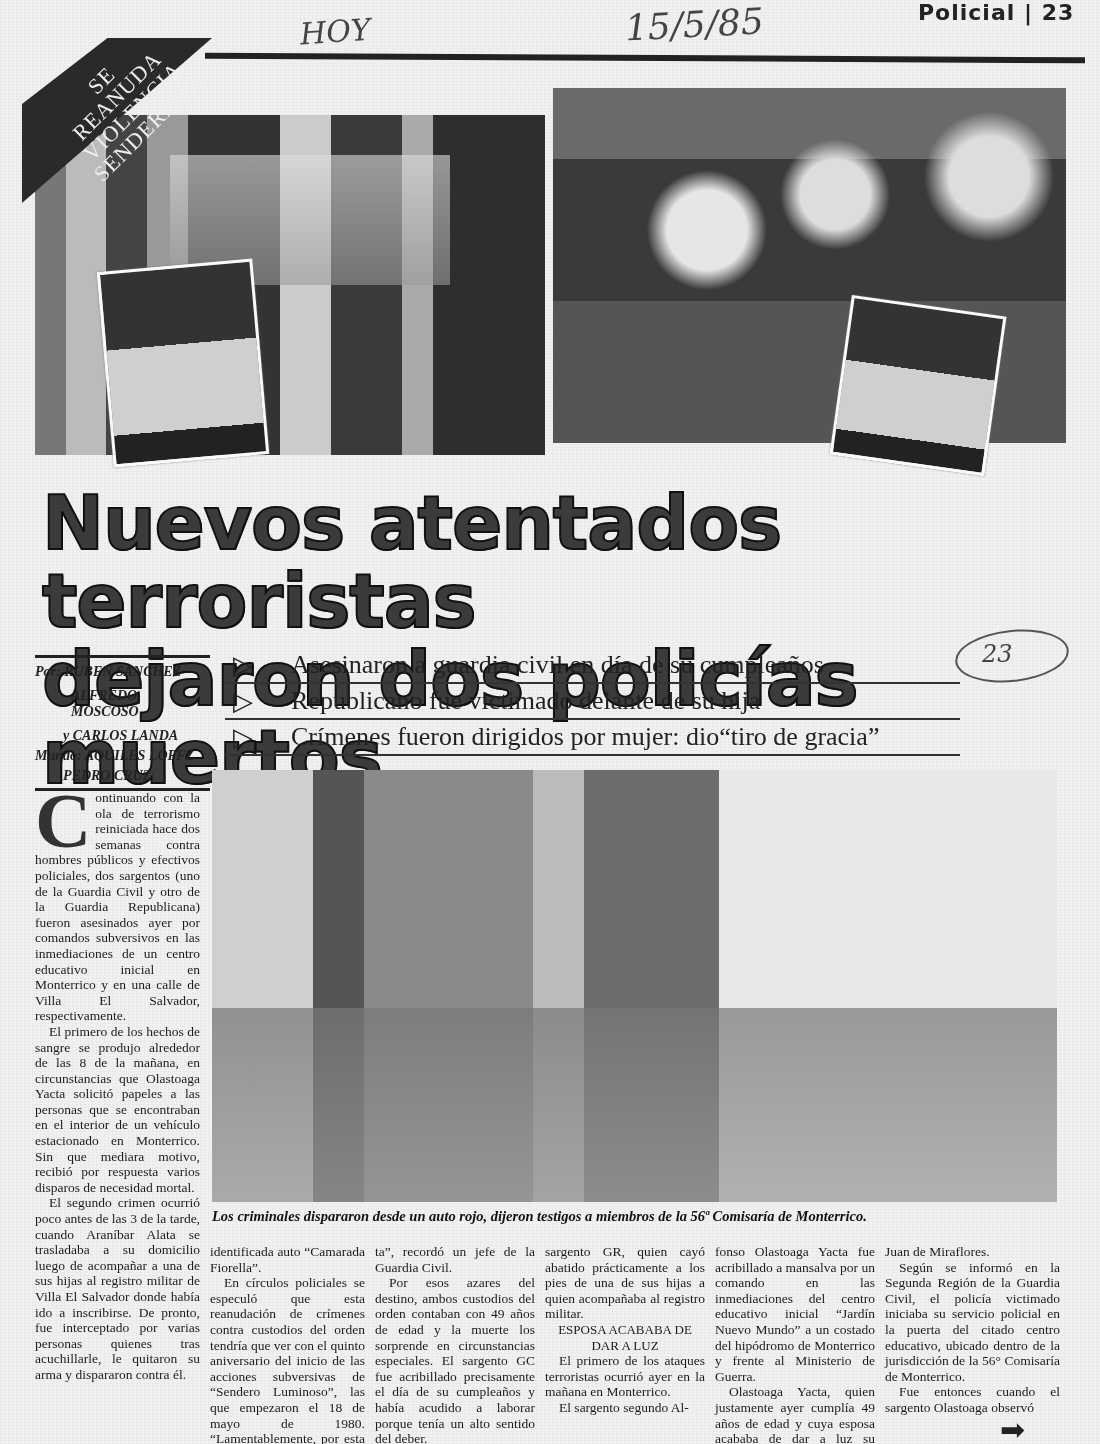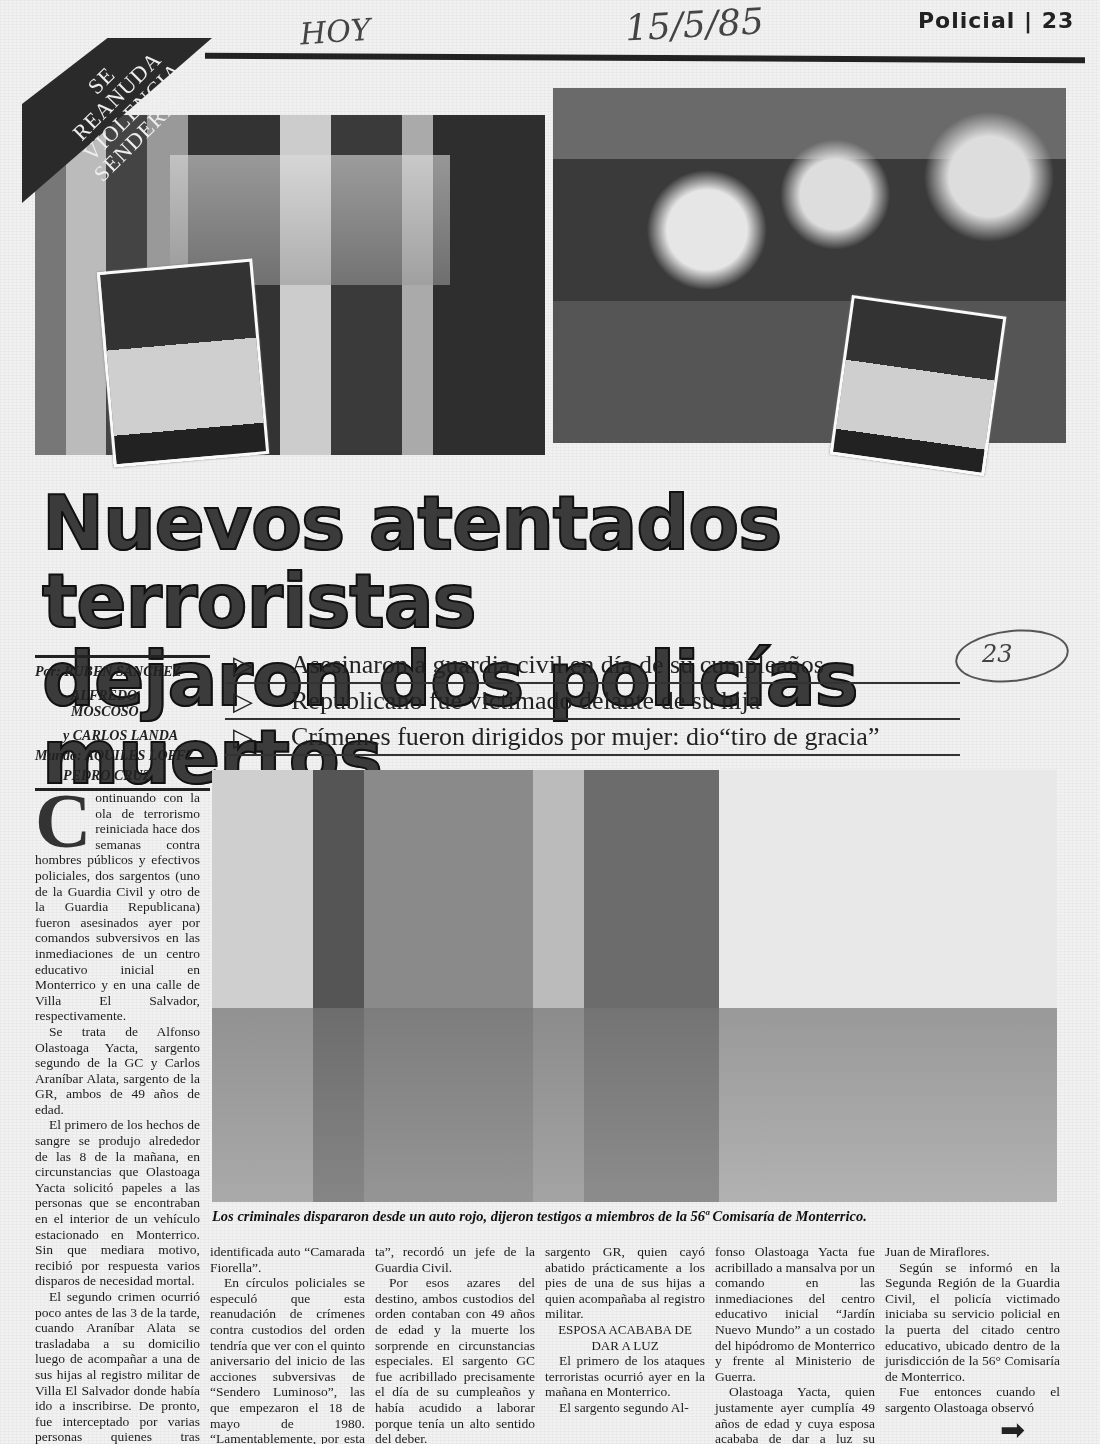--- a/index.html
+++ b/index.html
@@ -5,21 +5,21 @@
   html,body{margin:0;padding:0;}
   body{width:1100px;height:1444px;background:#ececec;position:relative;overflow:hidden;font-family:"Liberation Serif",serif;color:#1a1a1a;}
   .paper{position:absolute;left:0;top:0;width:1100px;height:1444px;background:
     repeating-linear-gradient(0deg,rgba(0,0,0,0.025) 0 1px,transparent 1px 3px),
     repeating-linear-gradient(90deg,rgba(0,0,0,0.02) 0 1px,transparent 1px 4px),#f1f1f1;}
   .hand{position:absolute;font-family:"DejaVu Serif",serif;font-style:italic;color:#444;}
   .hand.h1{left:300px;top:14px;font-size:30px;transform:rotate(-4deg);}
   .hand.h2{left:625px;top:4px;font-size:36px;transform:rotate(-3deg);}
   .hand.h3{left:982px;top:640px;font-size:24px;}
   .circle23{position:absolute;left:955px;top:630px;width:110px;height:48px;border:2px solid #555;border-radius:50%;transform:rotate(-6deg);}
-  .section-label{position:absolute;left:918px;top:8px;font-family:"DejaVu Sans",sans-serif;font-weight:bold;font-size:22px;color:#222;letter-spacing:1px;}
+  .section-label{position:absolute;left:918px;top:0;font-family:"DejaVu Sans",sans-serif;font-weight:bold;font-size:22px;color:#222;letter-spacing:1px;}
   .rule-top{position:absolute;left:205px;top:55px;width:880px;height:6px;background:#222;transform:rotate(0.3deg);}
   .photo{position:absolute;overflow:hidden;}
   .photo.p1{left:35px;top:115px;width:510px;height:340px;background:
     linear-gradient(90deg,#777 0 6%,#bbb 6% 14%,#444 14% 22%,#999 22% 30%,#333 30% 48%,#ccc 48% 58%,#3a3a3a 58% 72%,#aaa 72% 78%,#2e2e2e 78% 100%);}
   .photo.p1::before{content:"";position:absolute;left:135px;top:40px;width:280px;height:130px;background:linear-gradient(180deg,#ddd,#999);opacity:.6;}
   .photo.p2{left:553px;top:88px;width:513px;height:355px;background:
     radial-gradient(circle at 30% 40%,#e6e6e6 0 40px,transparent 60px),
     radial-gradient(circle at 55% 30%,#ddd 0 35px,transparent 55px),
     radial-gradient(circle at 85% 25%,#ddd 0 40px,transparent 65px),
     linear-gradient(180deg,#6a6a6a 0 20%,#3a3a3a 20% 60%,#555 60% 100%);}
@@ -112,21 +112,20 @@
       <span class="arrow">▷</span>
       <span class="txt">Crímenes fueron dirigidos por mujer: dio“tiro de gracia”</span>
     </div>
   </div>
 
   <div class="photo p3"></div>
   <div class="caption">Los criminales dispararon desde un auto rojo, dijeron testigos a miembros de la 56ª Comisaría de Monterrico.</div>
 
   <div class="col c0">
     <p class="first"><span class="dropcap">C</span><span>ontinuando con la ola de terrorismo reiniciada hace dos semanas contra hombres públicos y efectivos policiales, dos sargentos (uno de la Guardia Civil y otro de la Guardia Republicana) fueron asesinados ayer por comandos subversivos en las inmediaciones de un centro educativo inicial en Monterrico y en una calle de Villa El Salvador, respectivamente.</span></p>
-    <p>Se trata de Alfonso Olastoaga Yacta, sargento segundo de la GC y Carlos Araníbar Alata, sargento de la GR, ambos de 49 años de edad.</p>
     <p>El primero de los hechos de sangre se produjo alrededor de las 8 de la mañana, en circunstancias que Olastoaga Yacta solicitó papeles a las personas que se encontraban en el interior de un vehículo estacionado en Monterrico. Sin que mediara motivo, recibió por respuesta varios disparos de necesidad mortal.</p>
     <p>El segundo crimen ocurrió poco antes de las 3 de la tarde, cuando Araníbar Alata se trasladaba a su domicilio luego de acompañar a una de sus hijas al registro militar de Villa El Salvador donde había ido a inscribirse. De pronto, fue interceptado por varias personas quienes tras acuchillarle, le quitaron su arma y dispararon contra él.</p>
 
   </div>
 
   <div class="col c1">
     <p class="noind">identificada auto “Camarada Fiorella”.</p>
     <p>En círculos policiales se especuló que esta reanudación de crímenes contra custodios del orden tendría que ver con el quinto aniversario del inicio de las acciones subversivas de “Sendero Luminoso”, las que empezaron el 18 de mayo de 1980. “Lamentablemente, por esta fecha la violencia terrorista se acrecien-</p>
   </div>
 

